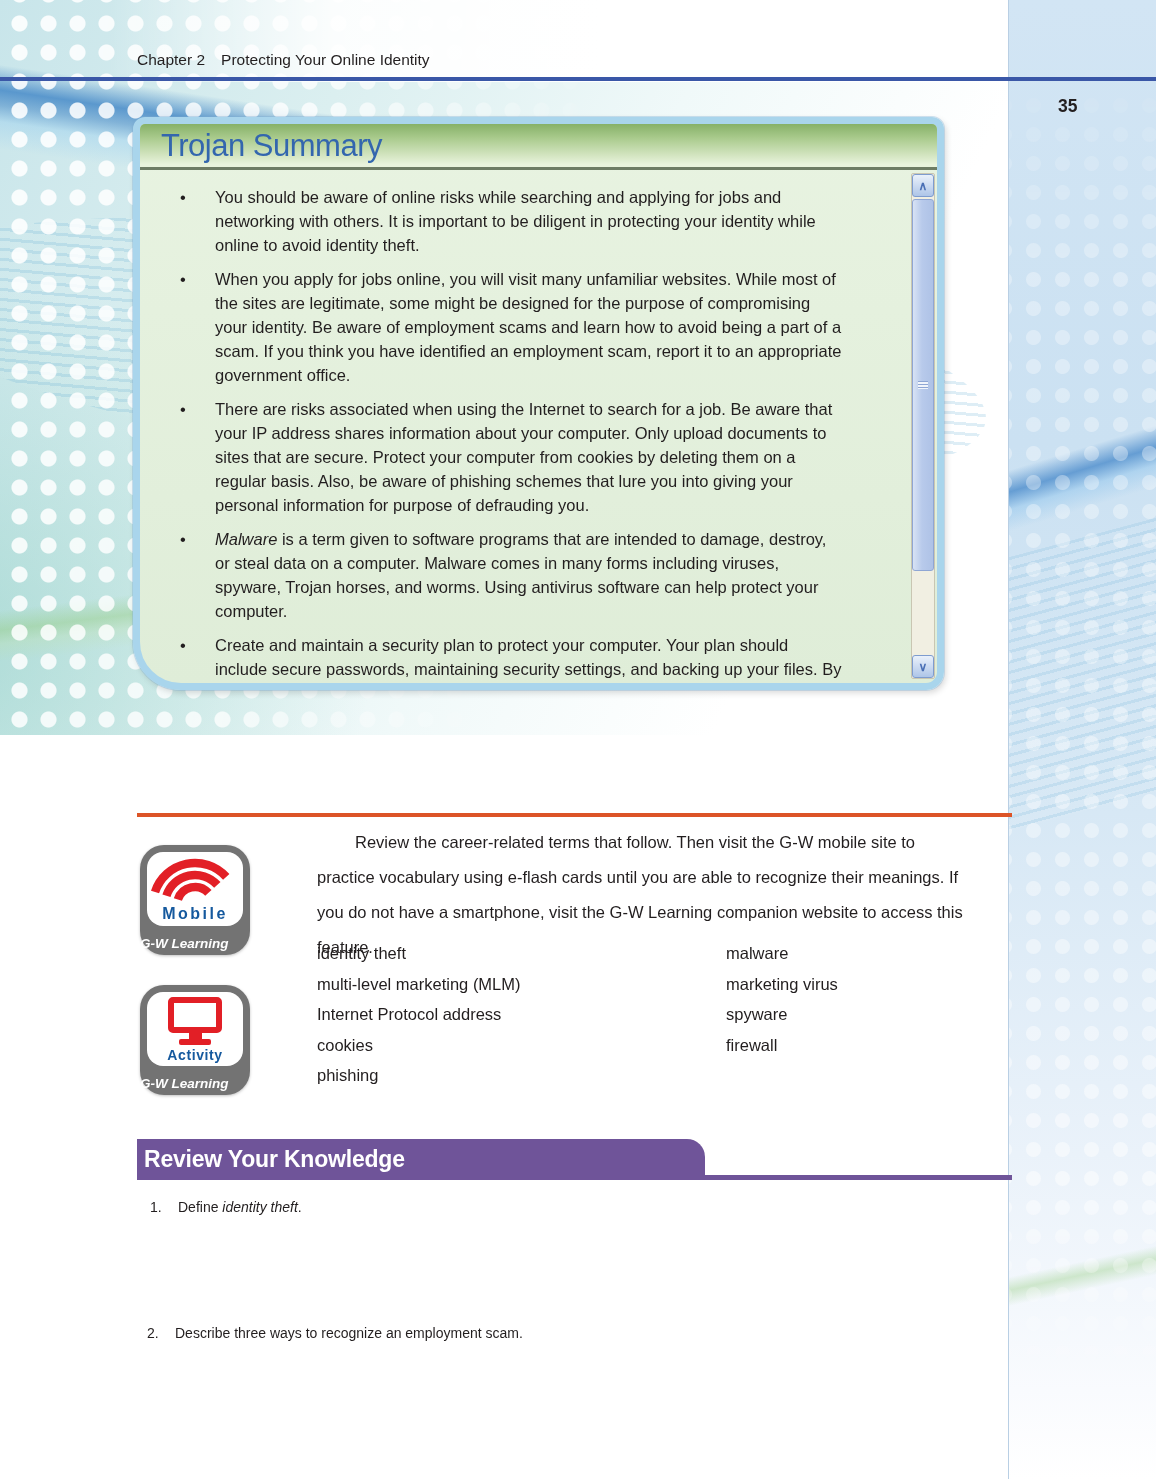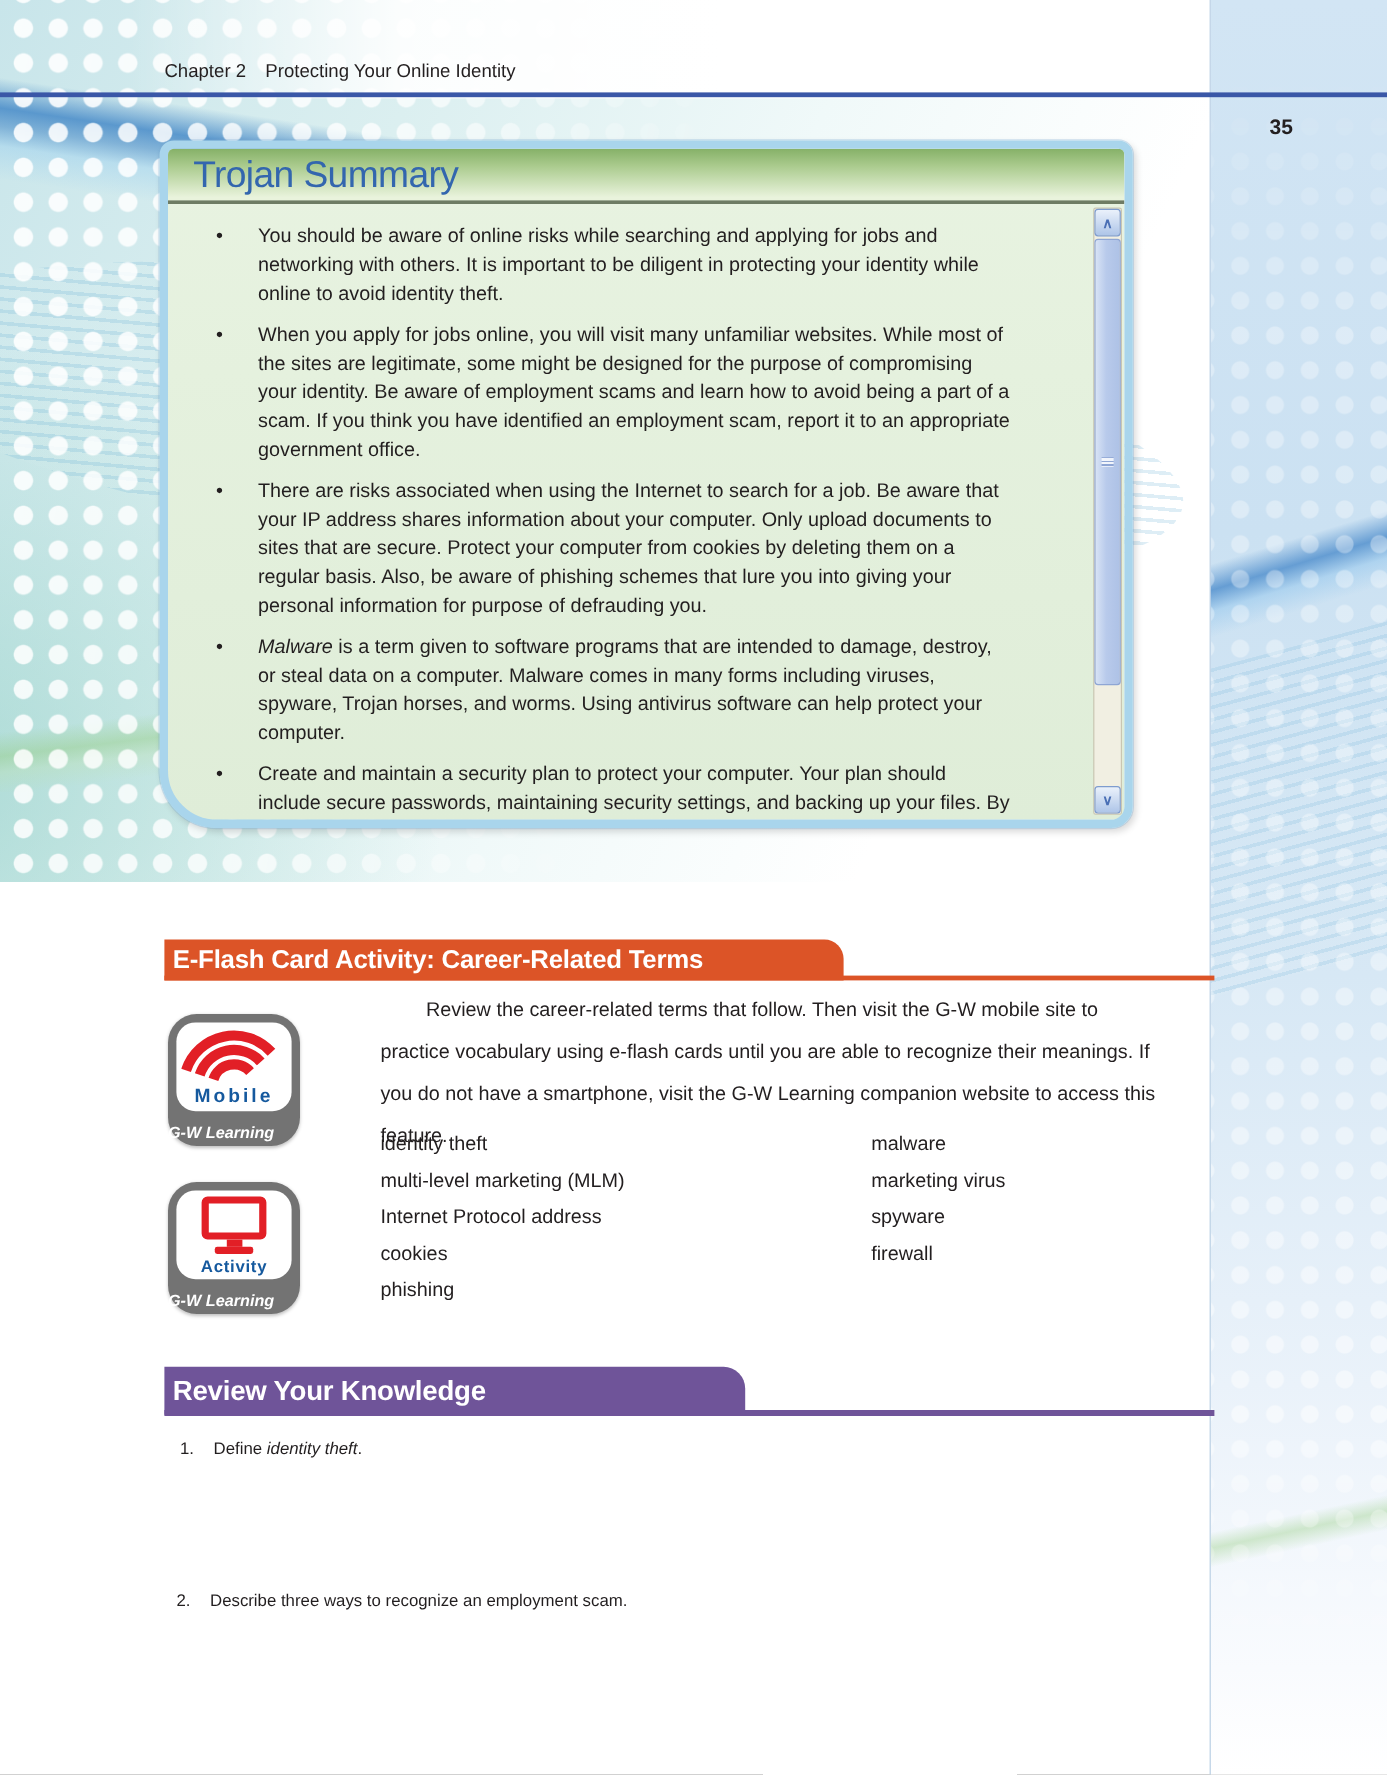--- a/index.html
+++ b/index.html
@@ -113,21 +113,21 @@
 
   .eflash-intro { position:absolute; left:317px; top:825px; width:650px; z-index:3;
     font-size:16.5px; line-height:35px; text-indent:38px; }
 
   .terms { position:absolute; list-style:none; z-index:3; }
   .terms-left { left:317px; top:944px; }
   .terms-right { left:726px; top:944px; }
   .terms li { height:30.6px; font-size:16.5px; }
 
   
-  .review-tab { position:absolute; left:137px; top:1139px; width:484px; height:40px; z-index:3;
+  .review-tab { position:absolute; left:137px; top:1139px; width:568px; height:40px; z-index:3;
     background:#6F5499; border-radius:0 18px 0 0; display:flex; align-items:center; padding-left:7px; }
   .review-tab span { color:#fff; font-weight:bold; font-size:23px; letter-spacing:-0.2px; }
   .review-rule { position:absolute; left:137px; top:1175px; width:875px; height:5px; background:#6F5499; z-index:2; }
 
   .question { position:absolute; font-size:14px; z-index:3; }
   .q1 { left:150px; top:1199px; }
   .q2 { left:147px; top:1325px; }
   .q-num { display:inline-block; width:28px; }
   .q-ital { font-style:italic; }
 </style>
@@ -191,23 +191,20 @@
       <div class="sb-thumb">
         <div class="sb-grip"></div>
       </div>
       <div class="sb-btn sb-down">
         <span>∨</span>
       </div>
     </div>
   </div>
 
   <div class="eflash-rule"></div>
-  <div class="eflash-tab">
-    <span>E-Flash Card Activity: Career-Related Terms</span>
-  </div>
 
   <div class="badge badge-mobile">
     <div class="badge-inner">
       <svg class="wifi-svg" width="88" height="50" viewBox="0 0 88 50">
         <g fill="none" stroke="#E21F26" stroke-width="8.5" transform="rotate(-12 44 50)">
           <path d="M 7.6 29 A 42 42 0 0 1 80.4 29"></path>
           <path d="M 18 35 A 30 30 0 0 1 70 35"></path>
           <path d="M 28.4 41 A 18 18 0 0 1 59.6 41"></path>
         </g>
       </svg>

